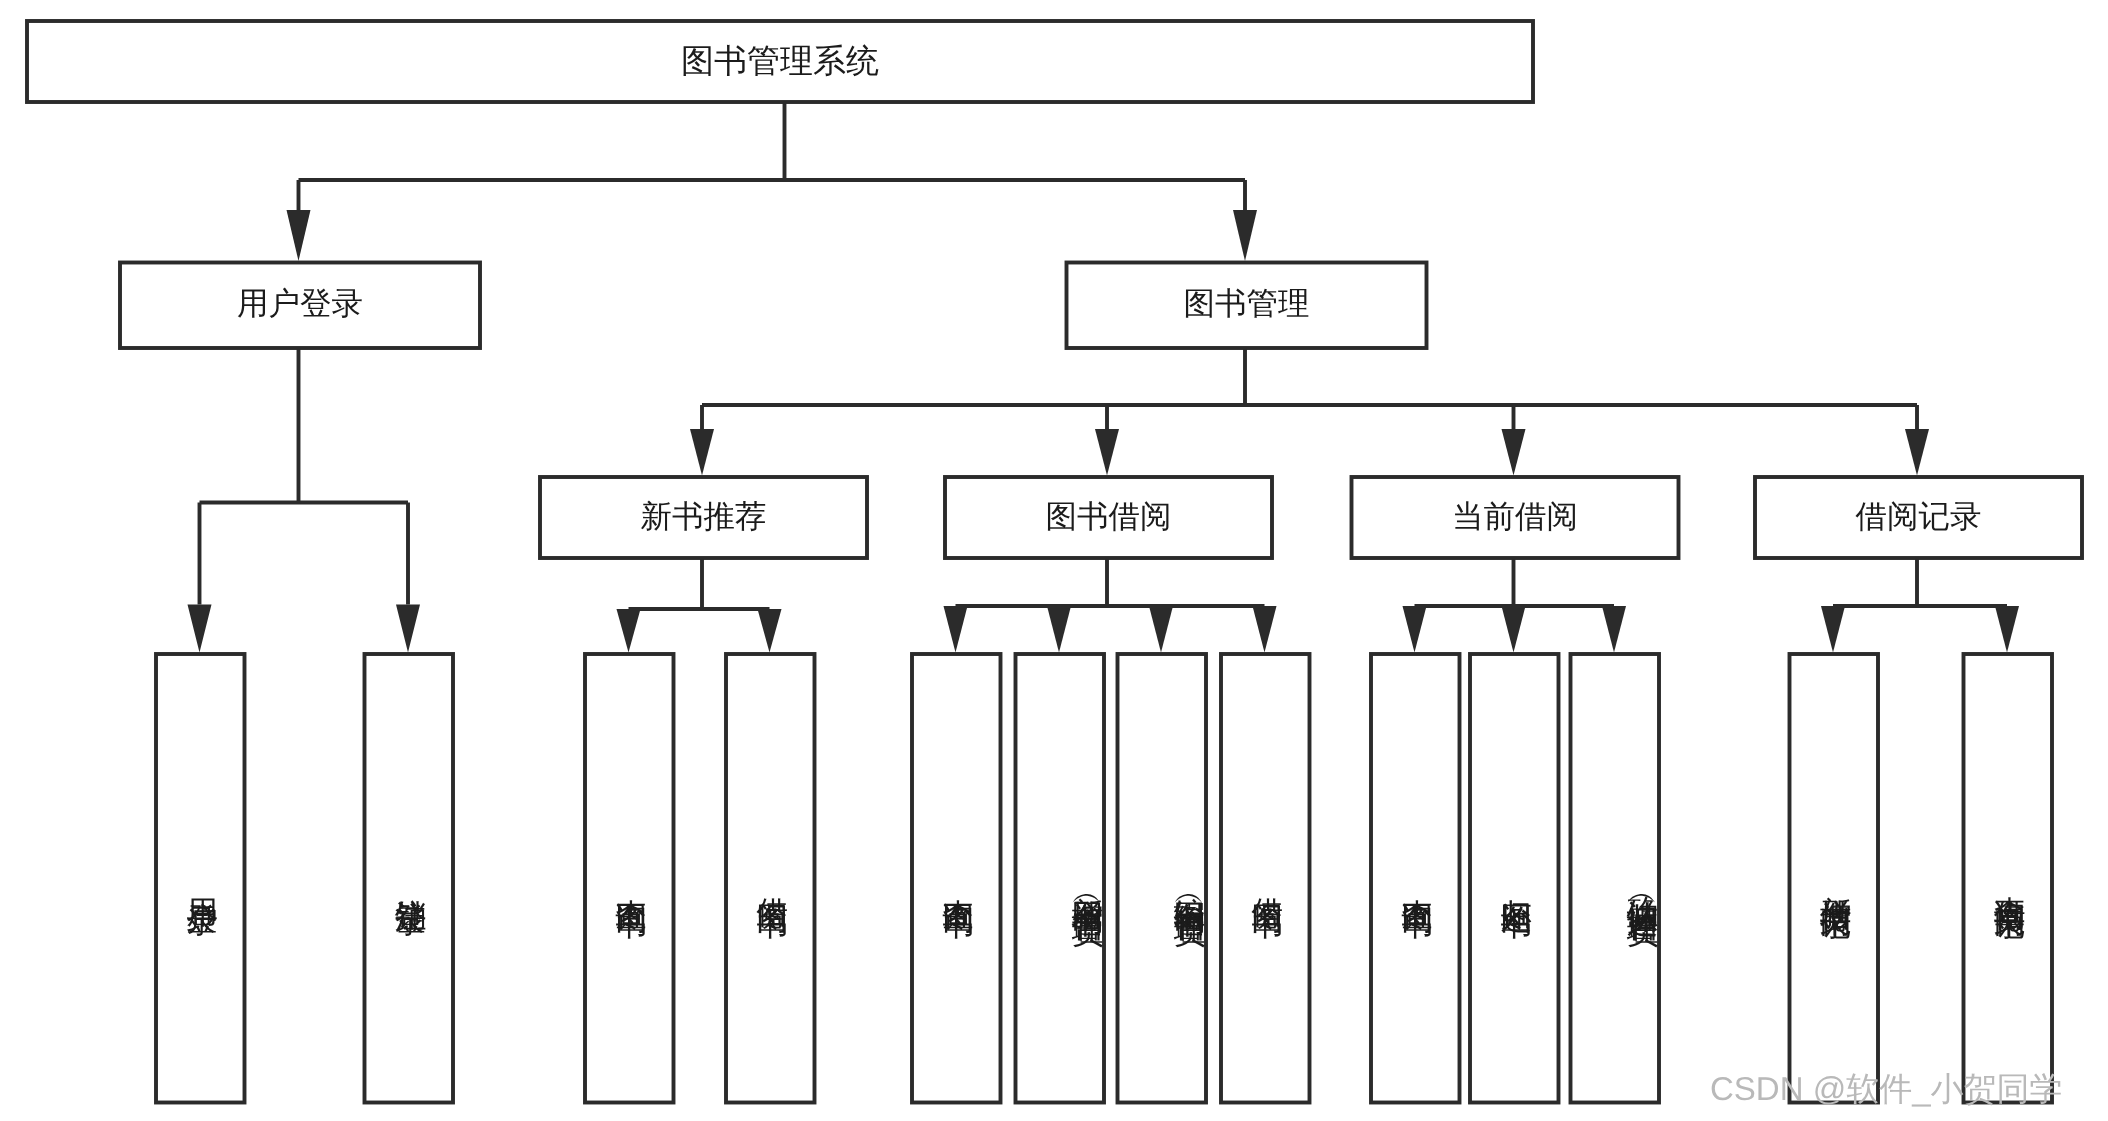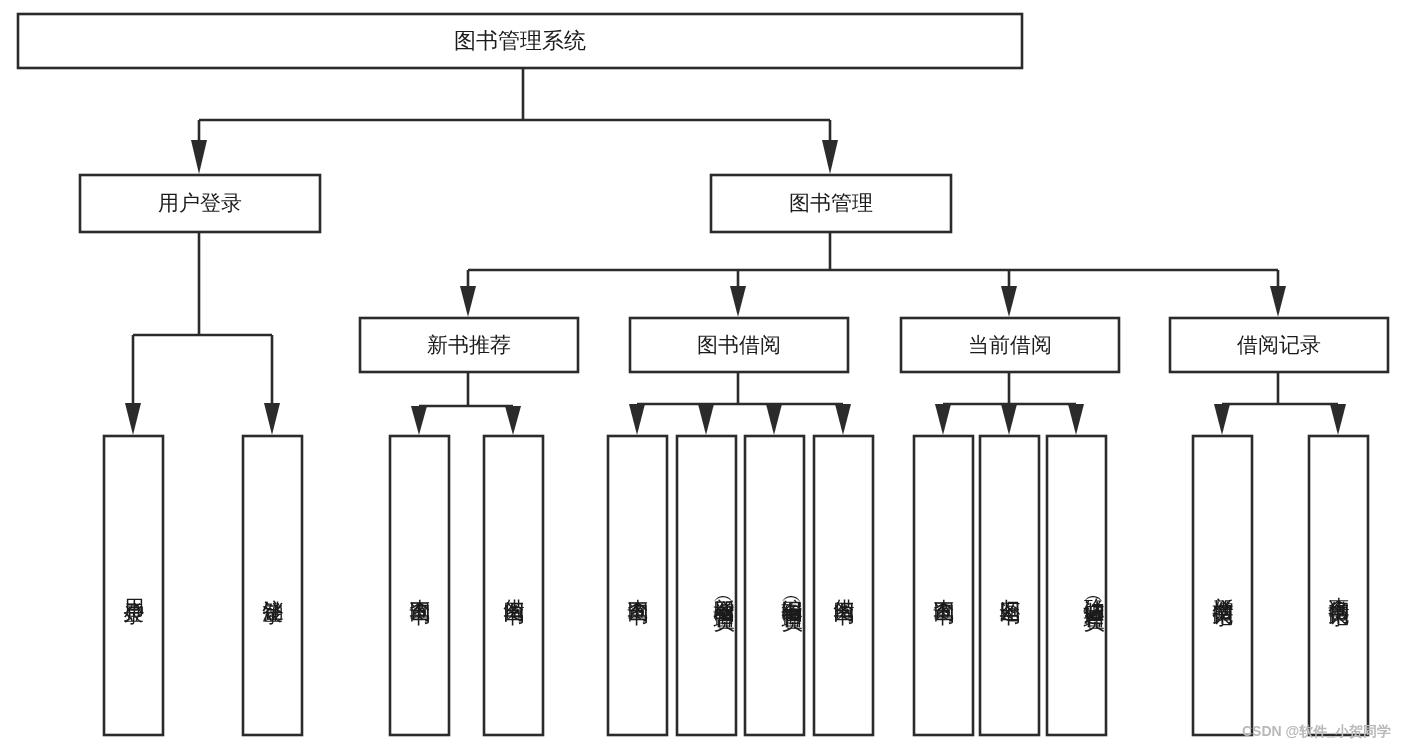--- a/index.html
+++ b/index.html
@@ -63,27 +63,26 @@
     font-size: 21px;
     line-height: 1.18;
     color: #1b1b1b;
     letter-spacing: 2px;
     white-space: nowrap;
     text-align: center;
     pointer-events: none;
   }
   .watermark {
     position: absolute;
-    right: 4px;
+    right: 20px;
     bottom: 6px;
     font-family: "Liberation Sans", "DejaVu Sans", sans-serif;
-    font-size: 14px;
+    font-size: 22px;
     color: #b9b9b9;
     white-space: nowrap;
-    font-weight: bold;
   }
 </style>
 </head>
 <body>
 
 <div id="diagram-root">
 
   <svg class="diagram" viewBox="0 0 1405 747">
 
     <g>

